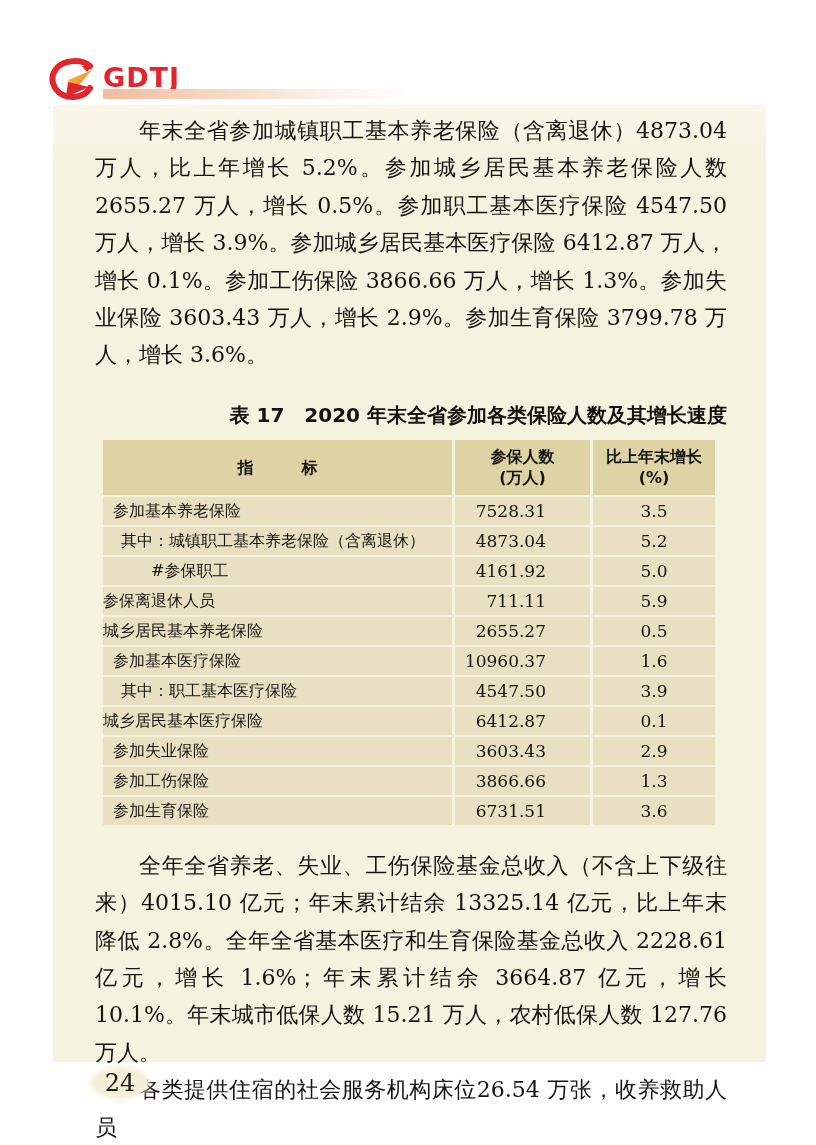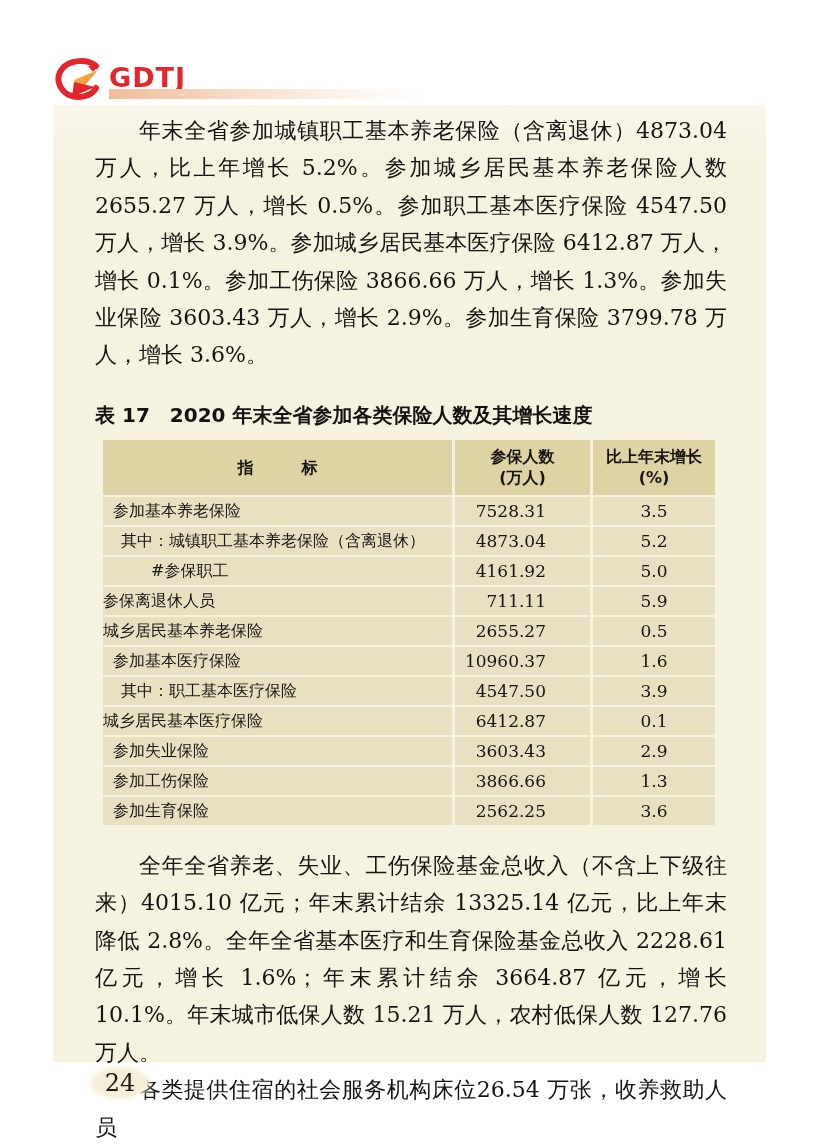--- a/index.html
+++ b/index.html
@@ -12,38 +12,38 @@
   html,body{margin:0;padding:0;}
   body{width:816px;height:1145px;background:#ffffff;overflow:hidden;
        font-family:"DejaVu Serif","Liberation Serif",serif;color:var(--ink);}
   .page{position:relative;width:816px;height:1145px;background:#fff;}
 
   
   .sheet{position:absolute;left:53px;top:105px;width:713px;height:957px;
          background:linear-gradient(180deg,#faf6ea 0%,var(--cream) 6%,var(--cream) 100%);}
 
   
-  .hdr{position:absolute;left:55px;top:56px;width:420px;height:48px;text-decoration:underline;}
+  .hdr{position:absolute;left:49px;top:56px;width:420px;height:48px;text-decoration:underline;}
   .logo{position:absolute;left:0;top:2px;width:48px;height:44px;}
   .brand{position:absolute;left:54px;top:8px;font-family:"DejaVu Sans","Liberation Sans",sans-serif;
          font-weight:bold;font-size:27px;letter-spacing:1px;color:var(--red);line-height:1;}
   .brand-bar{position:absolute;left:54px;top:33px;width:330px;height:10px;
              background:linear-gradient(90deg,#f0bd9d 0%,#f6d9c2 35%,#fdf3ec 70%,rgba(255,255,255,0) 95%);}
 
   
   .content{position:absolute;left:95px;top:112px;width:632px;}
   .body-text{margin:0;font-size:22px;line-height:37.4px;text-align:justify;
              text-indent:2em;color:var(--ink);}
   .p1{margin-bottom:26px;}
   .p2{margin-top:22px;}
   .p3{margin-top:0;}
 
   
   .tbl-title{margin:0 0 10px 0;font-family:"DejaVu Sans","Liberation Sans",sans-serif;
-             font-size:20px;font-weight:bold;text-align:left;line-height:30px;color:#141210;}
+             font-size:20px;font-weight:bold;text-align:right;line-height:30px;color:#141210;}
   .tbl{margin-left:8px;width:612px;}
   .t-row{display:grid;grid-template-columns:349px 135px 122px;column-gap:3px;margin-top:2px;}
   .t-head{margin-top:0;}
   .t-head > div{background:var(--head);height:55px;display:flex;flex-direction:column;
                 align-items:center;justify-content:center;
                 font-family:"DejaVu Sans","Liberation Sans",sans-serif;
                 font-weight:bold;font-size:16px;line-height:21px;}
   .td{background:var(--cell);height:28px;line-height:28px;font-size:16px;white-space:nowrap;overflow:hidden;}
   .td.c2{font-size:17px;text-align:right;padding-right:44px;box-sizing:border-box;}
   .td.c3{font-size:17px;text-align:center;}
@@ -158,21 +158,21 @@
   </div>
 
   <div class="t-row">
     <div class="td c1 lv0">参加工伤保险</div>
     <div class="td c2">3866.66</div>
     <div class="td c3">1.3</div>
   </div>
 
   <div class="t-row">
     <div class="td c1 lv0">参加生育保险</div>
-    <div class="td c2">2562.25</div>
+    <div class="td c2">6731.51</div>
     <div class="td c3">3.6</div>
   </div>
 </div>
     </div>
 
     <p class="body-text p2">全年全省养老、失业、工伤保险基金总收入（不含上下级往来）4015.10 亿元；年末累计结余 13325.14 亿元，比上年末降低 2.8%。全年全省基本医疗和生育保险基金总收入 2228.61 亿元，增长 1.6%；年末累计结余 3664.87 亿元，增长 10.1%。年末城市低保人数 15.21 万人，农村低保人数 127.76 万人。</p>
     <p class="body-text p3">各类提供住宿的社会服务机构床位26.54 万张，收养救助人员</p>
   </main>
 
   <div class="page-num">

